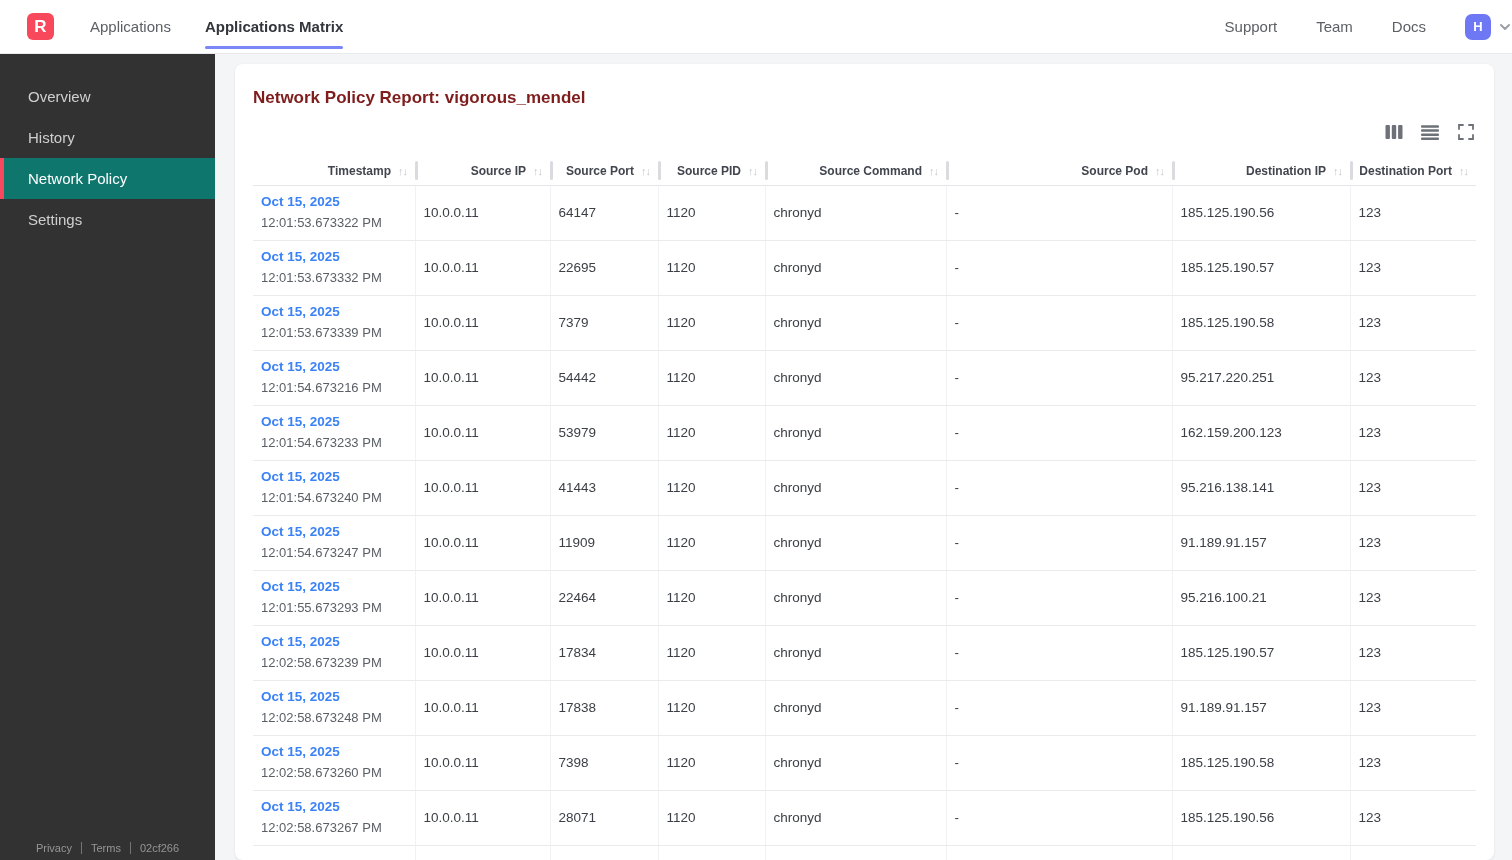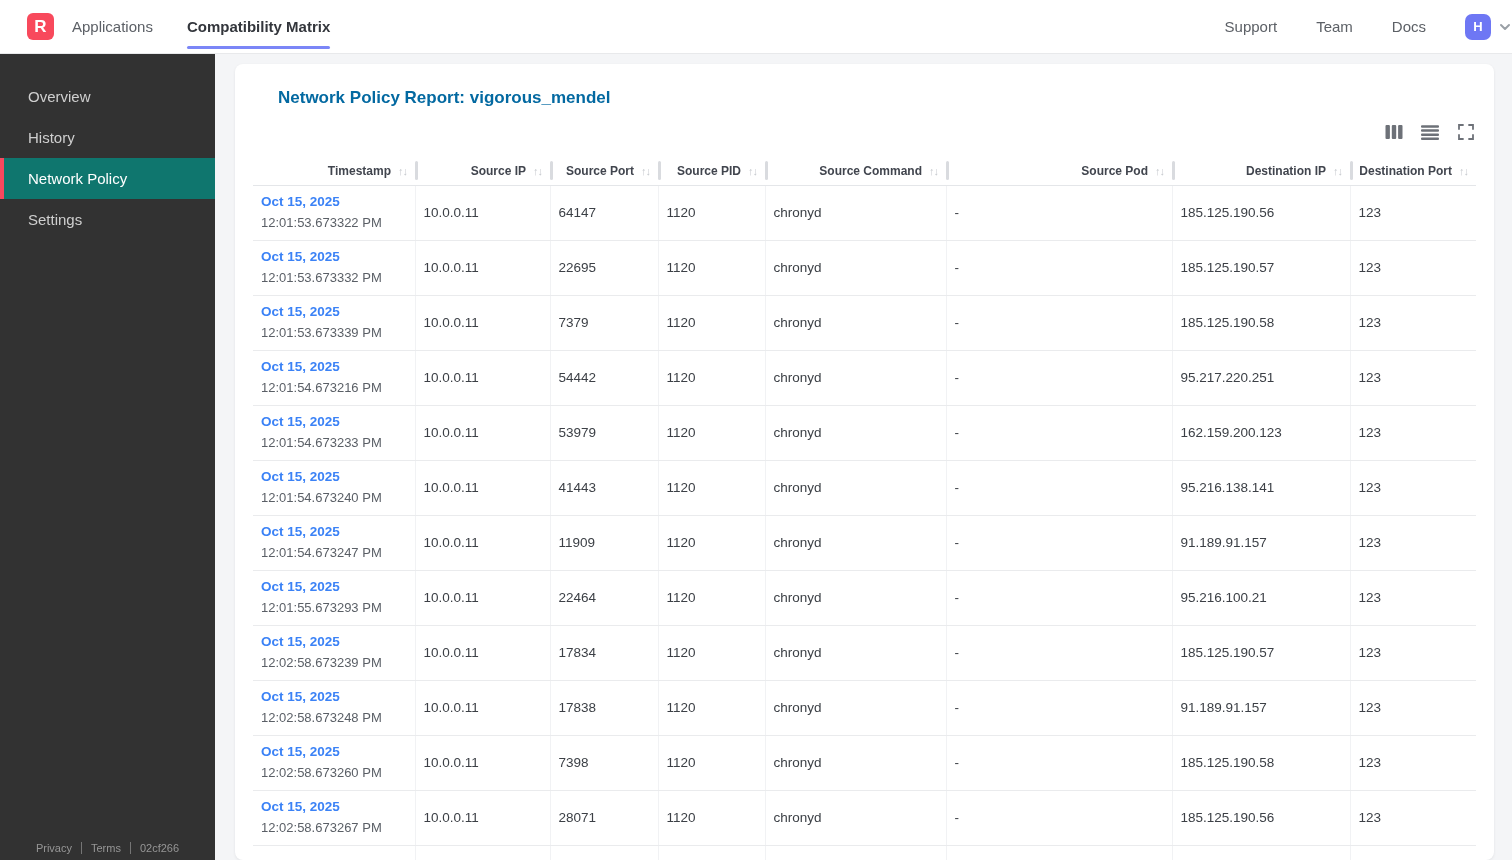--- a/index.html
+++ b/index.html
@@ -5,21 +5,21 @@
   * { margin:0; padding:0; box-sizing:border-box; }
   html,body { width:1512px; height:860px; overflow:hidden; background:#f4f5f7;
     font-family:"Liberation Sans","DejaVu Sans",sans-serif; }
 
   
   .nav { position:relative; height:54px; background:#fff; border-bottom:1px solid #e8e9eb;
     display:flex; align-items:center; z-index:5; }
   .logo { width:27px; height:27px; border-radius:6px; background:#f8495c; color:#fff;
     font-weight:700; font-size:17px; display:flex; align-items:center; justify-content:center;
     margin-left:27px; flex:0 0 auto; cursor:pointer; }
-  .nav-tabs { display:flex; margin-left:18px; height:100%; gap:34px; }
+  .nav-tabs { display:flex; margin-left:36px; height:100%; gap:34px; }
   .nav-tab { position:relative; display:flex; align-items:center; font-size:15px; color:#5c6066; cursor:pointer; }
   .nav-tab.active { color:#33363c; font-weight:700; }
   .nav-tab.active::after { content:""; position:absolute; left:0; right:0; bottom:4px; height:3px;
     background:var(--underline,#7b86f7); border-radius:2px; }
   .nav-right { margin-left:auto; display:flex; align-items:center; gap:39px; }
   .nav-link { font-size:15px; color:#5c6066; cursor:pointer; }
   .user { display:flex; align-items:center; gap:7px; cursor:pointer; }
   .avatar { width:26px; height:26px; border-radius:7px; background:#6e77f4; color:#fff;
     font-size:13px; font-weight:600; display:flex; align-items:center; justify-content:center; }
 
@@ -34,21 +34,21 @@
   .side-footer { position:absolute; bottom:6px; left:0; right:0; display:flex; justify-content:center;
     align-items:center; gap:9px; font-size:11px; color:#969696; }
   .side-footer .fdiv { width:1px; height:12px; background:#757575; }
   .side-footer span { cursor:pointer; }
   .side-footer .build { cursor:default; }
 
   
   .main { flex:1; padding:10px 18px 0 20px; }
   .card { background:#fff; border-radius:8px; box-shadow:0 1px 3px rgba(16,24,40,.08);
     height:796px; padding:24px 18px 0; overflow:hidden; }
-  .card-title { font-size:17px; font-weight:700; color:#0369a1;margin-left:25px; }
+  .card-title { font-size:17px; font-weight:700; color:#7f1d1d; }
   .toolbar { display:flex; justify-content:flex-end; align-items:center; gap:16px; margin-top:14px; height:20px; }
   .tool-btn { width:20px; height:20px; display:flex; align-items:center; justify-content:center;
     cursor:pointer; background:none; border:none; }
 
   
   table { width:100%; border-collapse:collapse; table-layout:fixed; margin-top:16px; }
   thead th { height:27px; text-align:right; font-size:12px; font-weight:700; color:#41454e;
     vertical-align:middle; padding:0 8px; position:relative; border-bottom:1px solid #e4e6e9;
     cursor:pointer; white-space:nowrap; overflow:hidden; }
   thead th .colsep { position:absolute; left:0; top:3px; height:19px; width:3px; background:#d9dbdf; border-radius:2px; }
@@ -60,21 +60,21 @@
   .d1 { font-weight:700; color:#3b82f6; font-size:13.5px; line-height:16px; }
   .d2 { color:#5a5f66; font-size:13px; line-height:16px; margin-top:5px; }
 </style>
 </head>
 <body>
 
 <div class="nav">
   <div class="logo" style="background: rgb(248, 73, 92);">R</div>
   <div class="nav-tabs">
       <div class="nav-tab">Applications</div>
-      <div class="nav-tab active">Compatibility Matrix</div>
+      <div class="nav-tab active">Applications Matrix</div>
     </div>
   <div class="nav-right">
     <span class="nav-link">Support</span>
     <span class="nav-link">Team</span>
     <span class="nav-link">Docs</span>
     <div class="user">
       <div class="avatar" style="background: rgb(110, 119, 244);">H</div>
       <svg width="14" height="14" viewBox="0 0 14 14" fill="none" stroke="#9aa0a6" stroke-width="2" stroke-linecap="round" stroke-linejoin="round">
         <path d="M3 5l4 4 4-4"></path>
       </svg>

